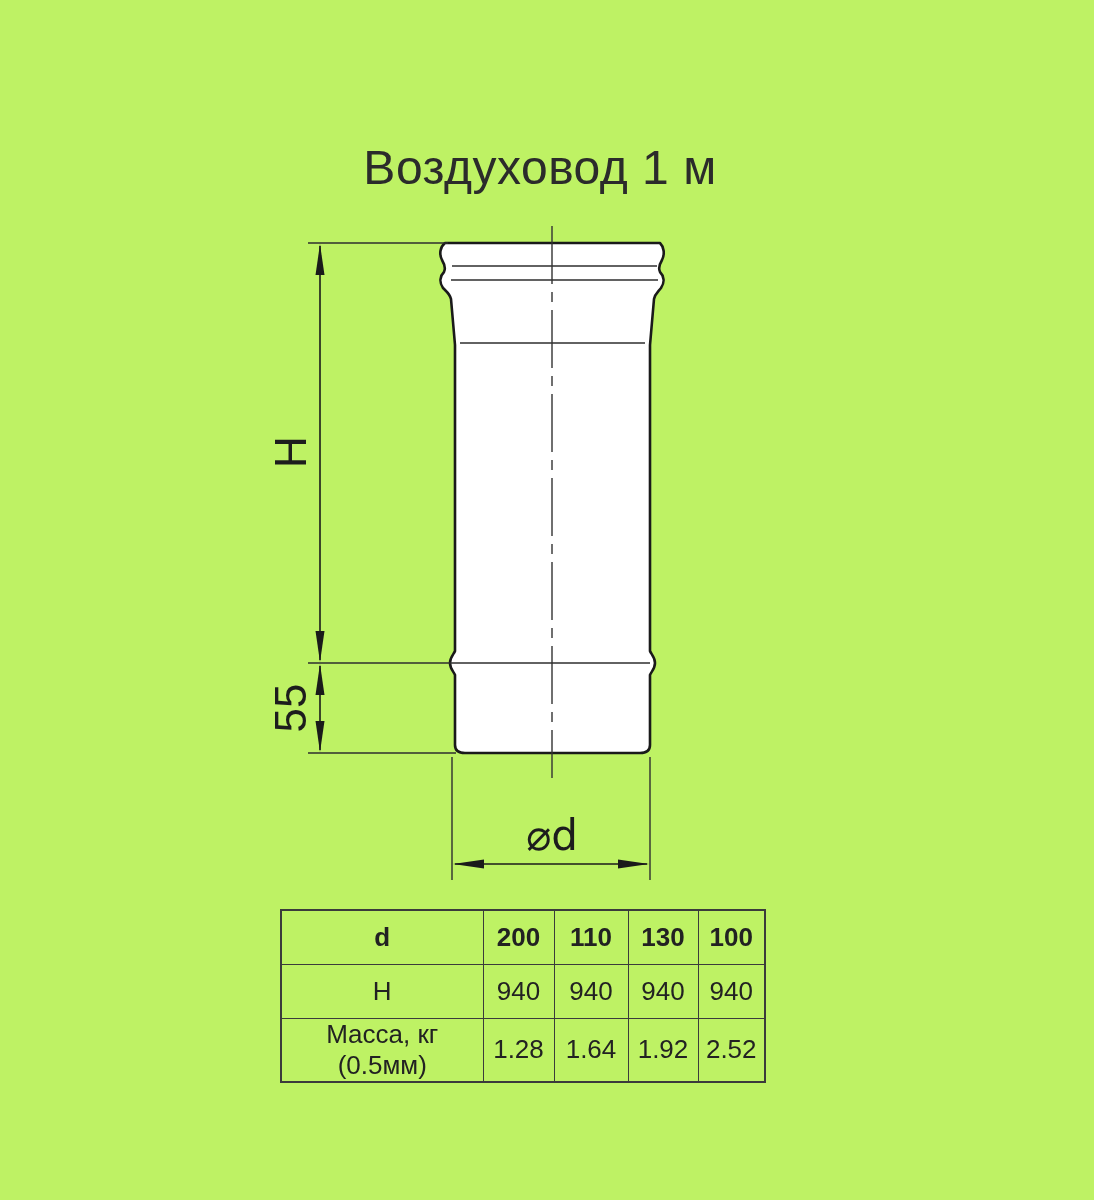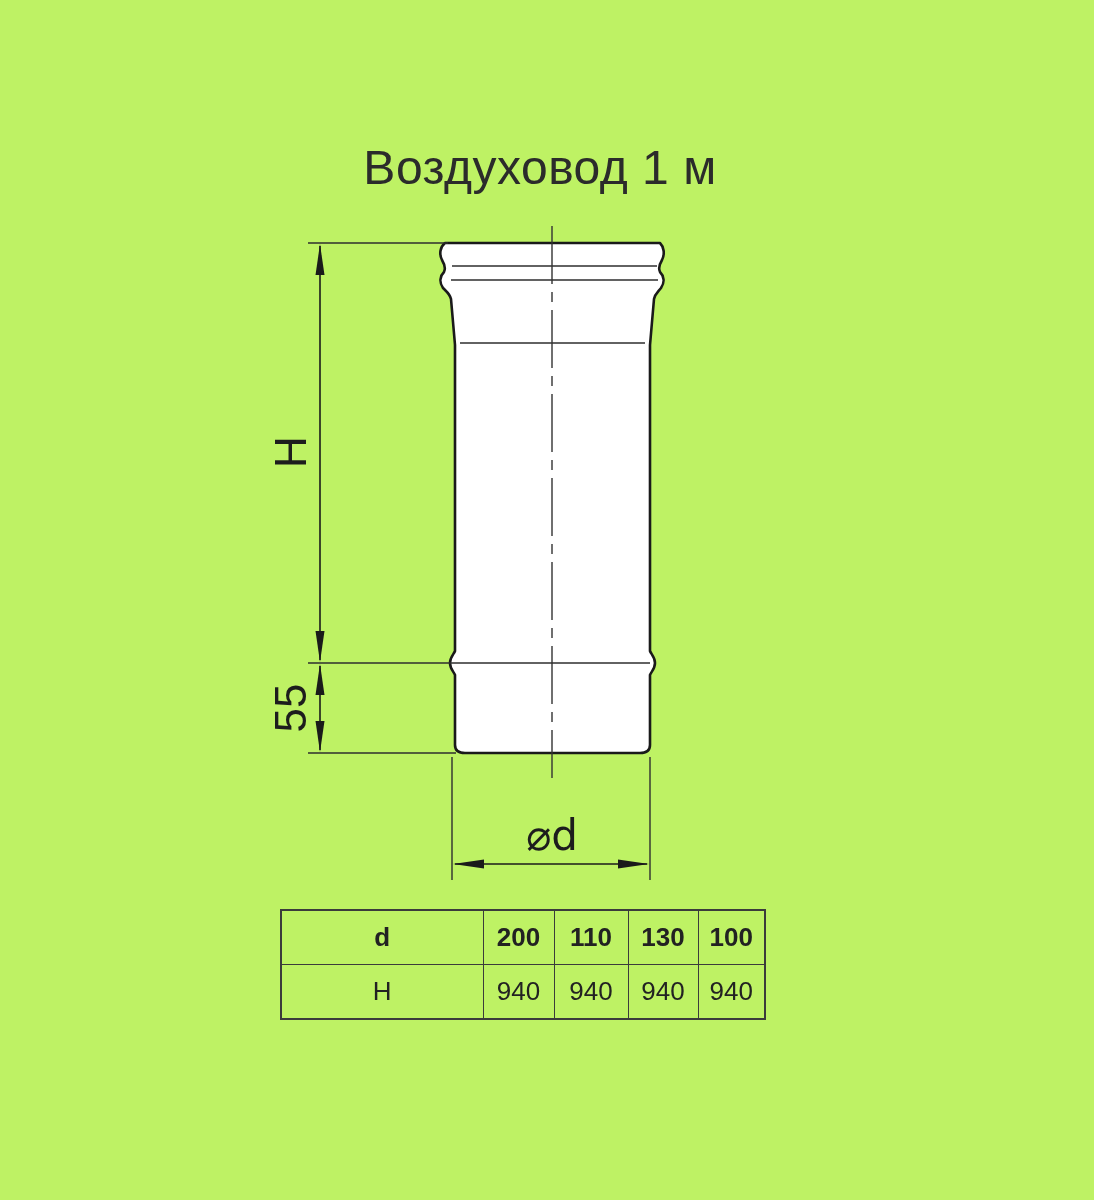--- a/index.html
+++ b/index.html
@@ -137,16 +137,23 @@
       <th>130</th>
       <th>100</th>
     </tr>
     <tr>
       <td>H</td>
       <td>940</td>
       <td>940</td>
       <td>940</td>
       <td>940</td>
     </tr>
+    <tr>
+      <td>Масса, кг (0.5мм)</td>
+      <td>1.28</td>
+      <td>1.64</td>
+      <td>1.92</td>
+      <td>2.52</td>
+    </tr>
   </tbody>
     </table>
 
 </div>
 
 </body></html>

